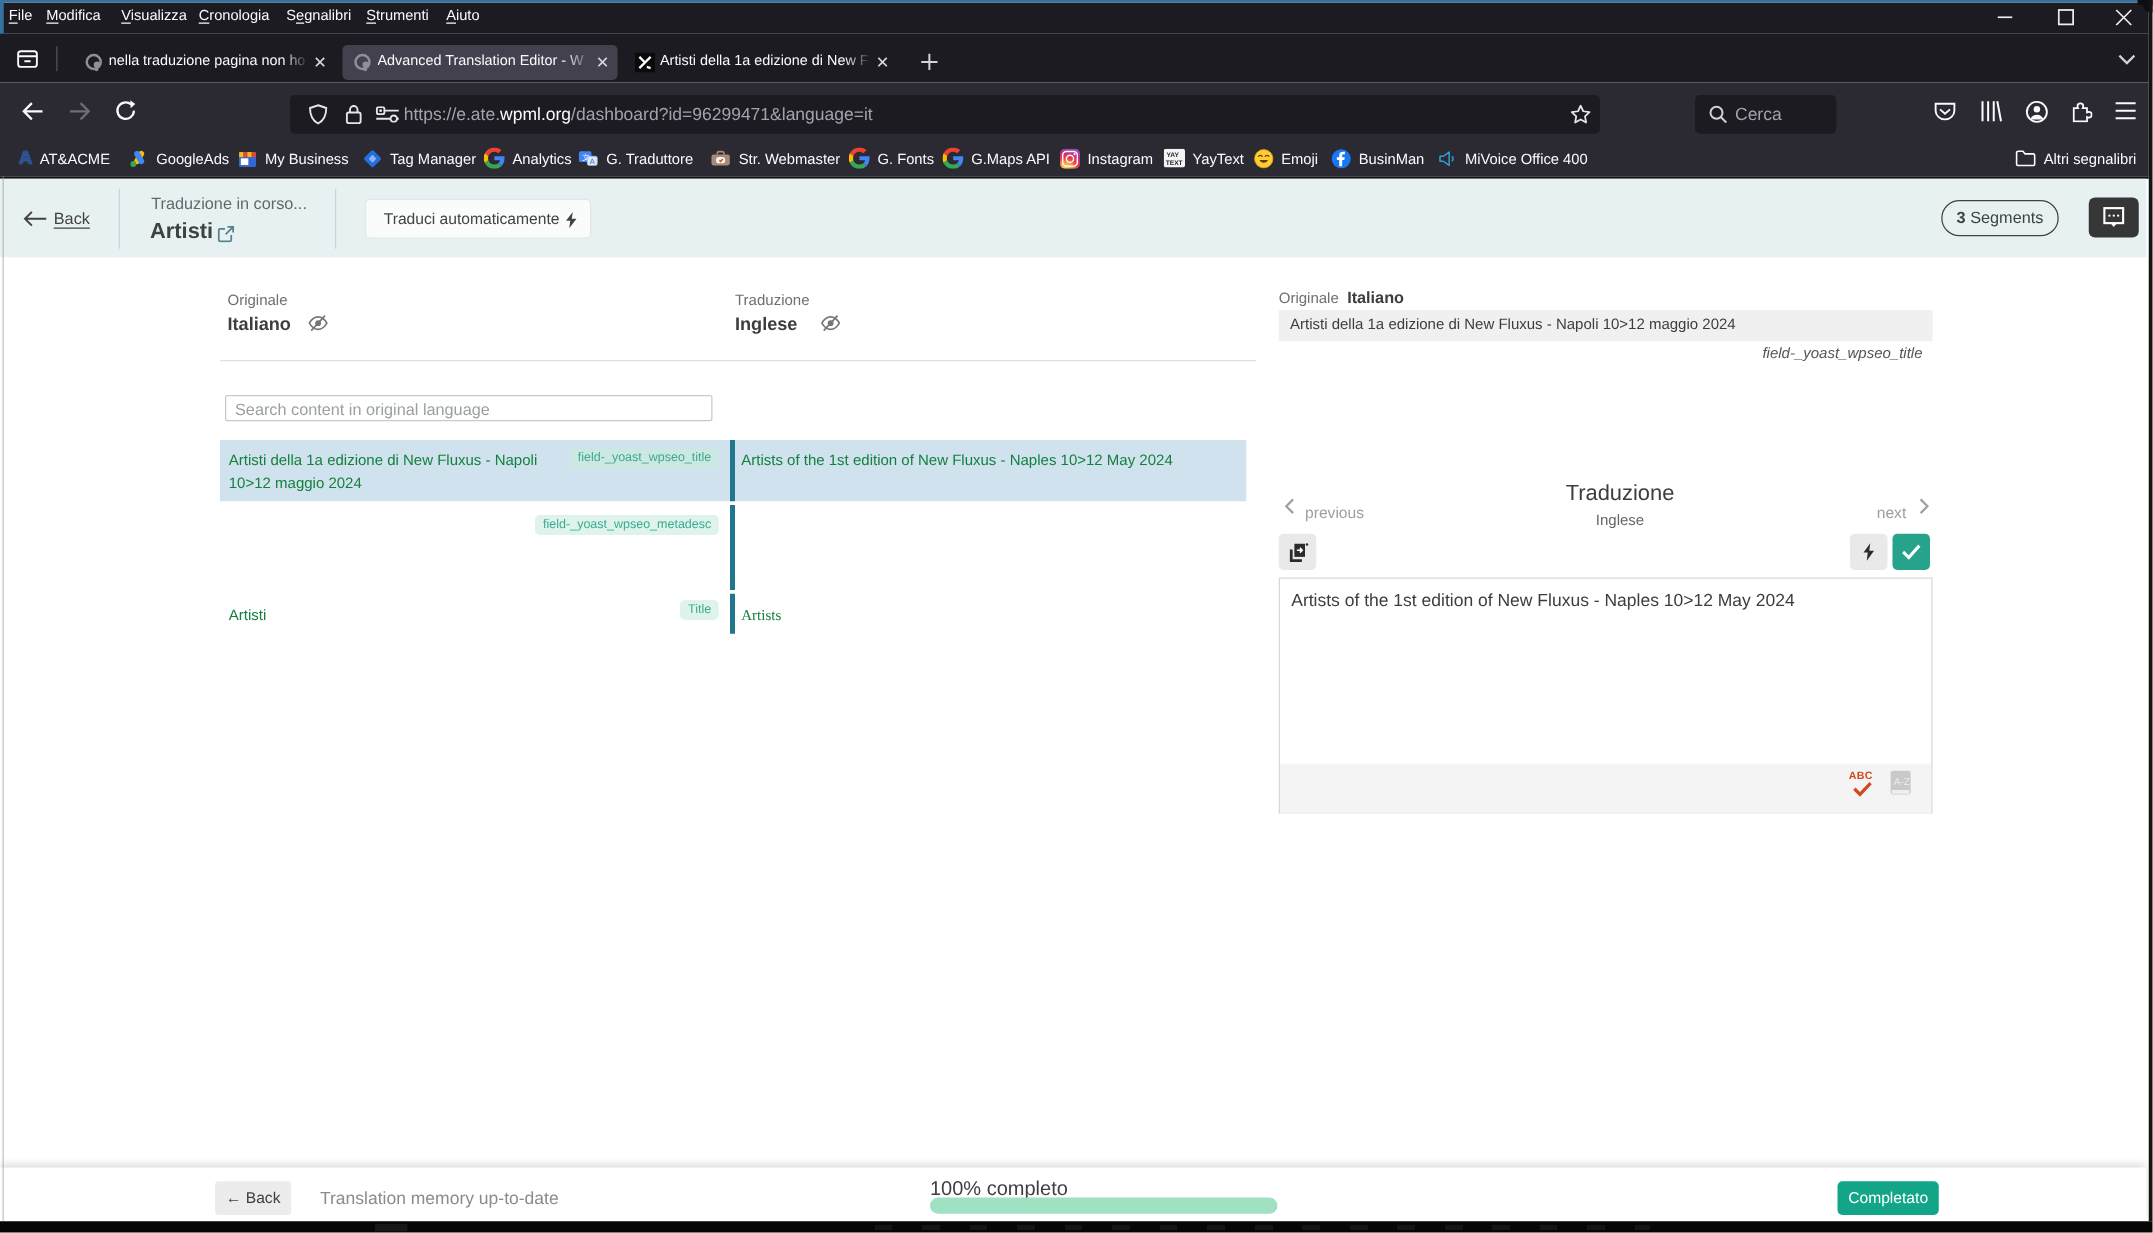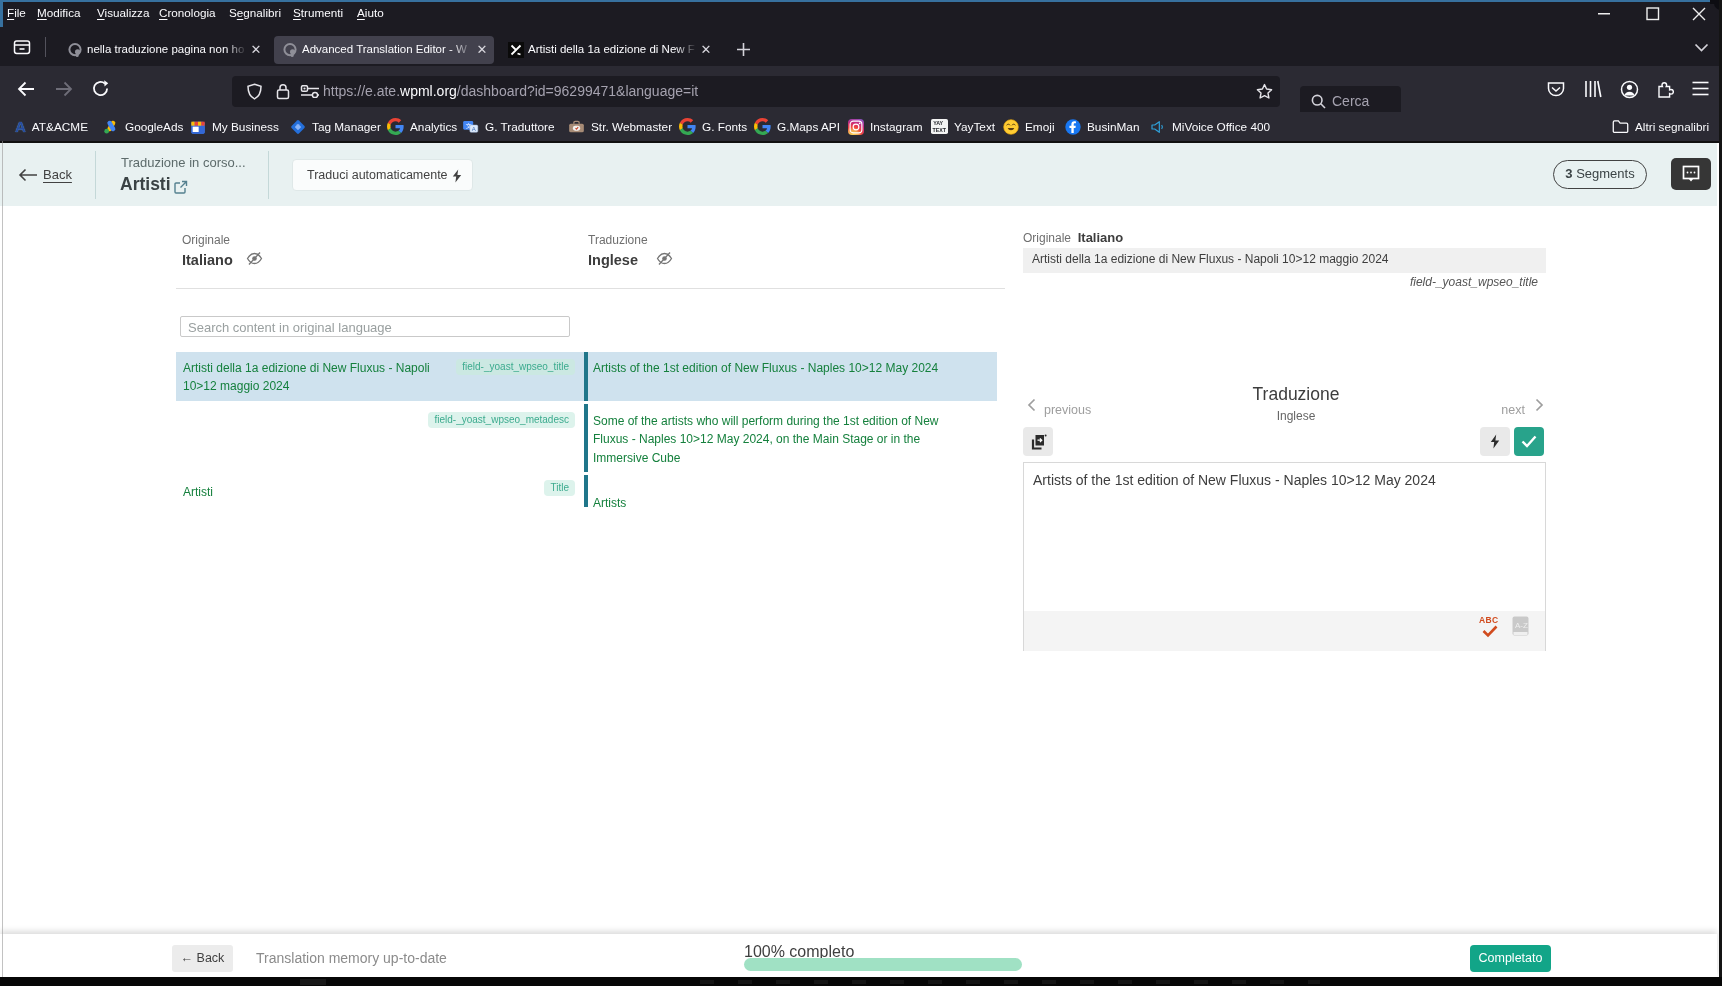--- a/index.html
+++ b/index.html
@@ -127,21 +127,21 @@
         <rect x="1.5" y="0.7" width="6" height="5.6" rx="1.4" fill="#1c1b22" stroke="#e6e5ea" stroke-width="1.5"></rect>
         <circle cx="4.5" cy="3.5" r="1.1" fill="#e6e5ea"></circle>
         <line x1="1" y1="10" x2="19" y2="10" stroke="#e6e5ea" stroke-width="1.5"></line>
         <circle cx="15" cy="10" r="2.6" fill="#1c1b22" stroke="#e6e5ea" stroke-width="1.5"></circle>
       </svg>
       <span style="position:absolute;left:91px;top:7px;font-size:14px;color:#a5a2af;white-space:nowrap">https://e.ate.<span style="color:#fbfbfe">wpml.org</span>/dashboard?id=96299471&amp;language=it</span>
       <svg style="position:absolute;left:1024px;top:7px" width="17" height="17" viewBox="0 0 17 17">
         <path d="M8.5 1.6 L10.6 6 L15.6 6.7 L12 10.1 L12.9 15 L8.5 12.6 L4.1 15 L5 10.1 L1.4 6.7 L6.4 6 Z" fill="none" stroke="#e6e5ea" stroke-width="1.4" stroke-linejoin="round"></path>
       </svg>
     </div>
-    <div class="urlbox" style="left:1300px;width:101px;margin-top:10px;">
+    <div class="urlbox" style="left:1356px;width:113px;">
       <svg style="position:absolute;left:11px;top:8px" width="15" height="15" viewBox="0 0 15 15">
         <circle cx="6.2" cy="6.2" r="4.8" fill="none" stroke="#d3d2da" stroke-width="1.6"></circle>
         <line x1="9.8" y1="9.8" x2="14" y2="14" stroke="#d3d2da" stroke-width="1.6"></line>
       </svg>
       <span style="position:absolute;left:32px;top:7px;font-size:14px;color:#a5a2af">Cerca</span>
     </div>
     <svg style="position:absolute;left:1547px;top:15px" width="18" height="17" viewBox="0 0 18 17">
       <path d="M1.5 2 h15 v5.5 a7.5 7 0 0 1 -15 0 Z" fill="none" stroke="#fbfbfe" stroke-width="1.5"></path>
       <path d="M5 6.5 L9 10 L13 6.5" stroke="#fbfbfe" stroke-width="1.5" fill="none"></path>
     </svg>
@@ -353,26 +353,25 @@
 
       <div style="position:absolute;left:176px;top:146px;width:408px;height:49px;background:#cfe2ee"></div>
       <div style="position:absolute;left:587px;top:146px;width:410px;height:49px;background:#cfe2ee"></div>
       <div class="tealbar" style="top:146px;height:49px"></div>
       <div class="seg-txt" style="position:absolute;left:183px;top:153px;white-space:nowrap">Artisti della 1a edizione di New Fluxus - Napoli<br>10&gt;12 maggio 2024</div>
       <div class="chip" style="right:1142px;top:153px;height:16px;line-height:16px;background:#cbe8e2">field-_yoast_wpseo_title</div>
       <div class="seg-txt" style="position:absolute;left:593px;top:153px;white-space:nowrap">Artists of the 1st edition of New Fluxus - Naples 10&gt;12 May 2024</div>
 
       <div class="tealbar" style="top:198px;height:68px"></div>
       <div class="chip" style="right:1142px;top:206px;height:16px;line-height:16px;background:#ddf3ec">field-_yoast_wpseo_metadesc</div>
-      <div class="seg-txt" style="position:absolute;left:593px;top:206px;white-space:nowrap">Some of the artists who will perform during the 1st edition of New<br>Fluxus - Naples 10&gt;12 May 2024, on the Main Stage or in the<br>Immersive Cube</div>
 
       <div class="tealbar" style="top:269px;height:32px"></div>
       <div class="seg-txt" style="position:absolute;left:183px;top:277px;">Artisti</div>
       <div class="chip" style="right:1142px;top:274px;height:16px;line-height:16px;background:#ddf3ec">Title</div>
-      <div class="seg-txt" style="position:absolute;left:593px;top:288px;">Artists</div>
+      <div class="seg-txt" style="position:absolute;left:593px;top:277px;font-family:Liberation Serif, serif;">Artists</div>
 
       <span style="position:absolute;left:1023px;top:24px;font-size:12px;color:#6f6f6f">Originale&nbsp; <b style="font-size:13px;color:#3d3d3d">Italiano</b></span>
       <div style="position:absolute;left:1023px;top:42px;width:523px;height:25px;background:#f0f0f0">
         <span style="position:absolute;left:9px;top:4px;font-size:12px;color:#3d3d3d;white-space:nowrap">Artisti della 1a edizione di New Fluxus - Napoli 10&gt;12 maggio 2024</span>
       </div>
       <span style="position:absolute;left:1380px;top:69px;width:158px;text-align:right;font-size:12px;font-style:italic;color:#555">field-_yoast_wpseo_title</span>
       <span style="position:absolute;left:1150px;top:178px;width:292px;text-align:center;font-size:17.5px;color:#3d3d3d">Traduzione</span>
       <svg style="position:absolute;left:1027px;top:192px" width="9" height="14" viewBox="0 0 9 14">
           <path d="M7.5 1.5 L2 7 L7.5 12.5" stroke="#9e9e9e" stroke-width="1.7" fill="none"></path>
         </svg>

